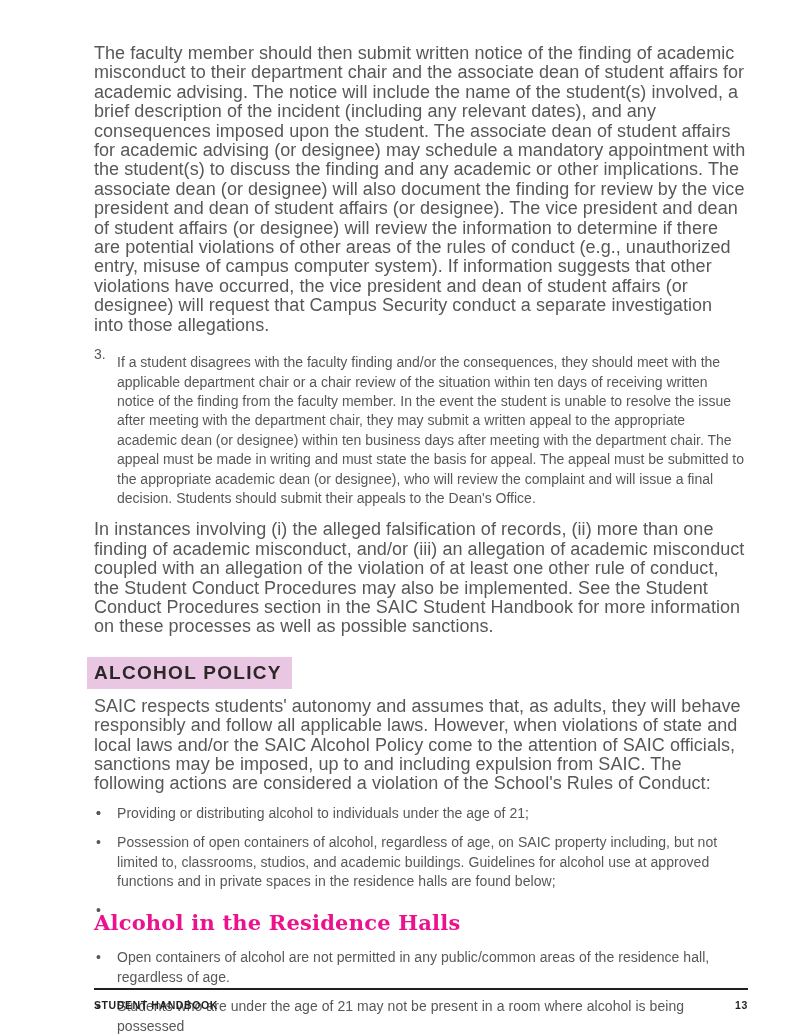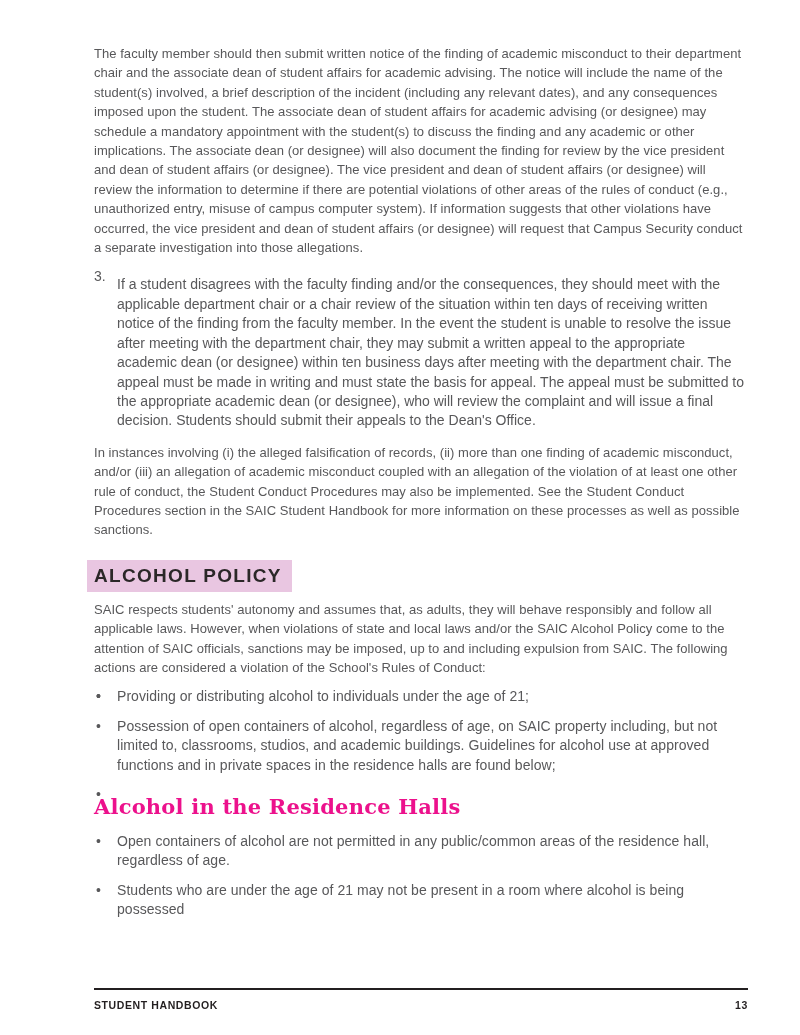--- a/index.html
+++ b/index.html
@@ -8,21 +8,21 @@
     width:800px; height:1035px;
     background:#ffffff;
     font-family:"Liberation Sans", sans-serif;
     color:#58585a;
     overflow:hidden;
     margin:0 auto;
   }
   .content { position:absolute; top:44px; left:94px; width:652px; }
 
   p.body {
-    font-size:13px; line-height:19.4px;
+    font-size:18px; line-height:19.4px;
     margin:0 0 10px 0;
     letter-spacing:0.05px;
   }
   .indent { margin-left:23px; }
 
   .numbered { display:flex; margin:0 0 12px 0; font-size:14px; line-height:19.4px; }
   .num-marker { width:23px; flex:none; }
   .num-text { flex:1;margin-top:8px; }
 
   .hl-heading {

